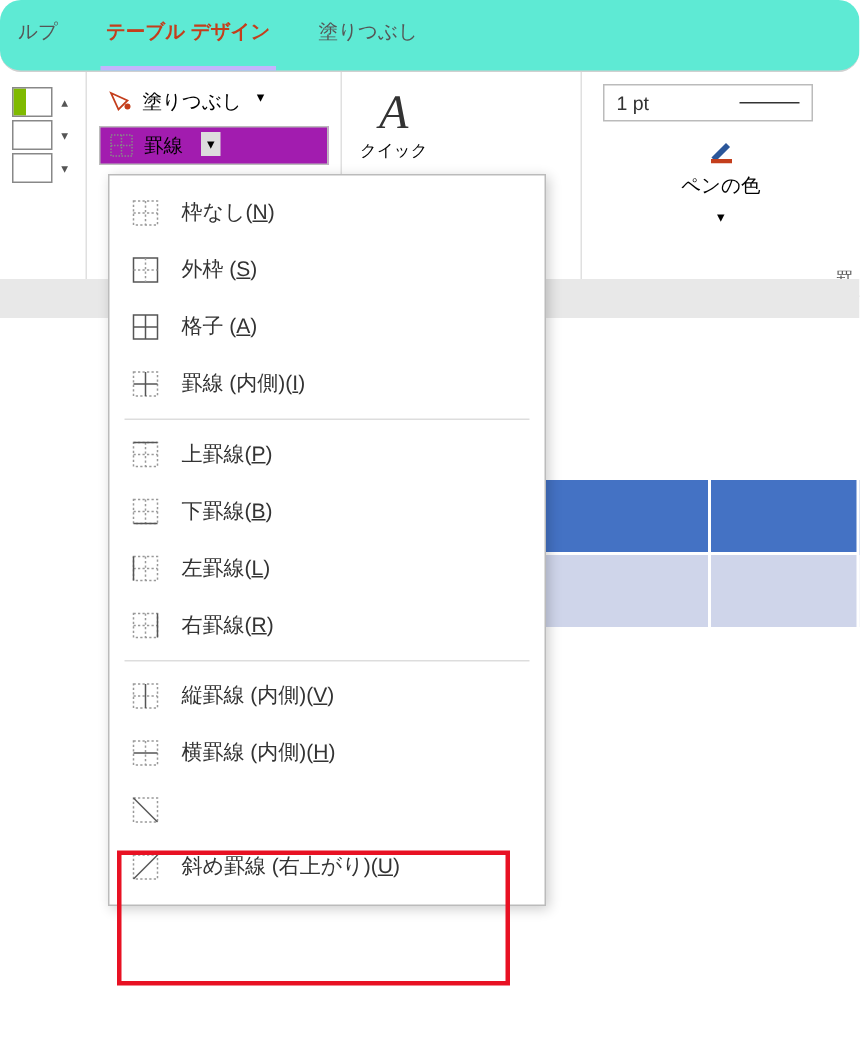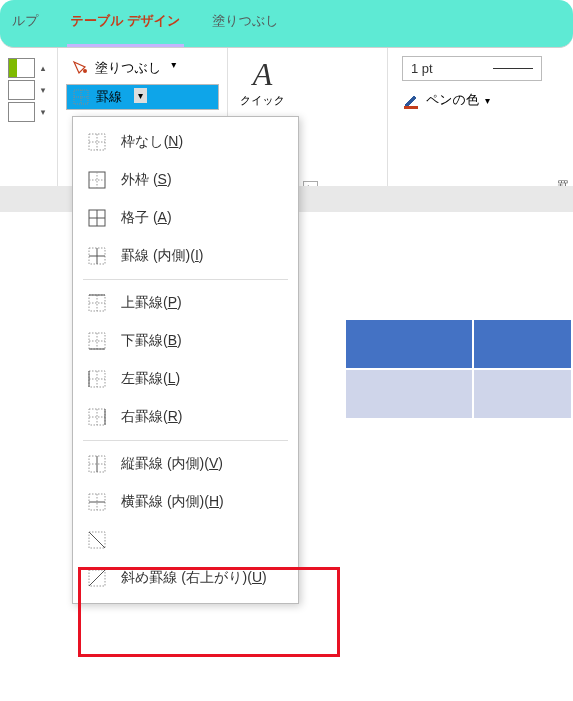--- a/index.html
+++ b/index.html
@@ -71,44 +71,44 @@
       align-items: flex-start;
       gap: 6px;
       padding: 3px 5px;
       margin: 2px 0;
       cursor: pointer;
     }
     .icon-box {
       width: 18px; height: 18px;
       display: flex; align-items: center; justify-content: center;
     }
-    .border-btn.pressed { background: #0ea5e9; border: 1px solid #bbb; }
+    .border-btn.pressed { background: #a21caf; border: 1px solid #bbb; }
     .font-section { padding: 8px 12px; display: flex; gap: 10px; align-items: flex-start; }
     .big-a { font-size: 32px; font-style: italic; font-family: serif; color: #333; }
     .small-controls { display: flex; flex-direction: column; gap: 4px; margin-top: 2px; }
     .char-line { display: flex; align-items: center; gap: 4px; }
     .underline-a { font-size: 18px; text-decoration: underline; }
     .red-underline { border-bottom: 3px solid #d13438; }
     .pen-section { padding: 8px 14px; text-align: center; }
     .pen-weight {
       width: 140px;
       border: 1px solid #bbb;
       padding: 4px 8px;
       margin-bottom: 10px;
       font-size: 13px;
       color: #333;
       display:flex; justify-content: space-between; align-items:center;
     }
-    .pen-color { display: flex; align-items: center; gap: 6px; cursor: pointer; }
+    .pen-color { display: flex; align-items: center; gap: 6px; cursor: pointer; flex-direction: column; }
     
     .menu {
       position: absolute;
       left: 72px;
       top: 116px;
-      width: 227px;
+      width: 292px;
       background: #fff;
       border: 1px solid #bbb;
       box-shadow: 2px 2px 8px rgba(0,0,0,0.2);
       padding: 6px 0;
       z-index: 100;
     }
     .menu-item {
       display: flex;
       align-items: center;
       gap: 14px;

